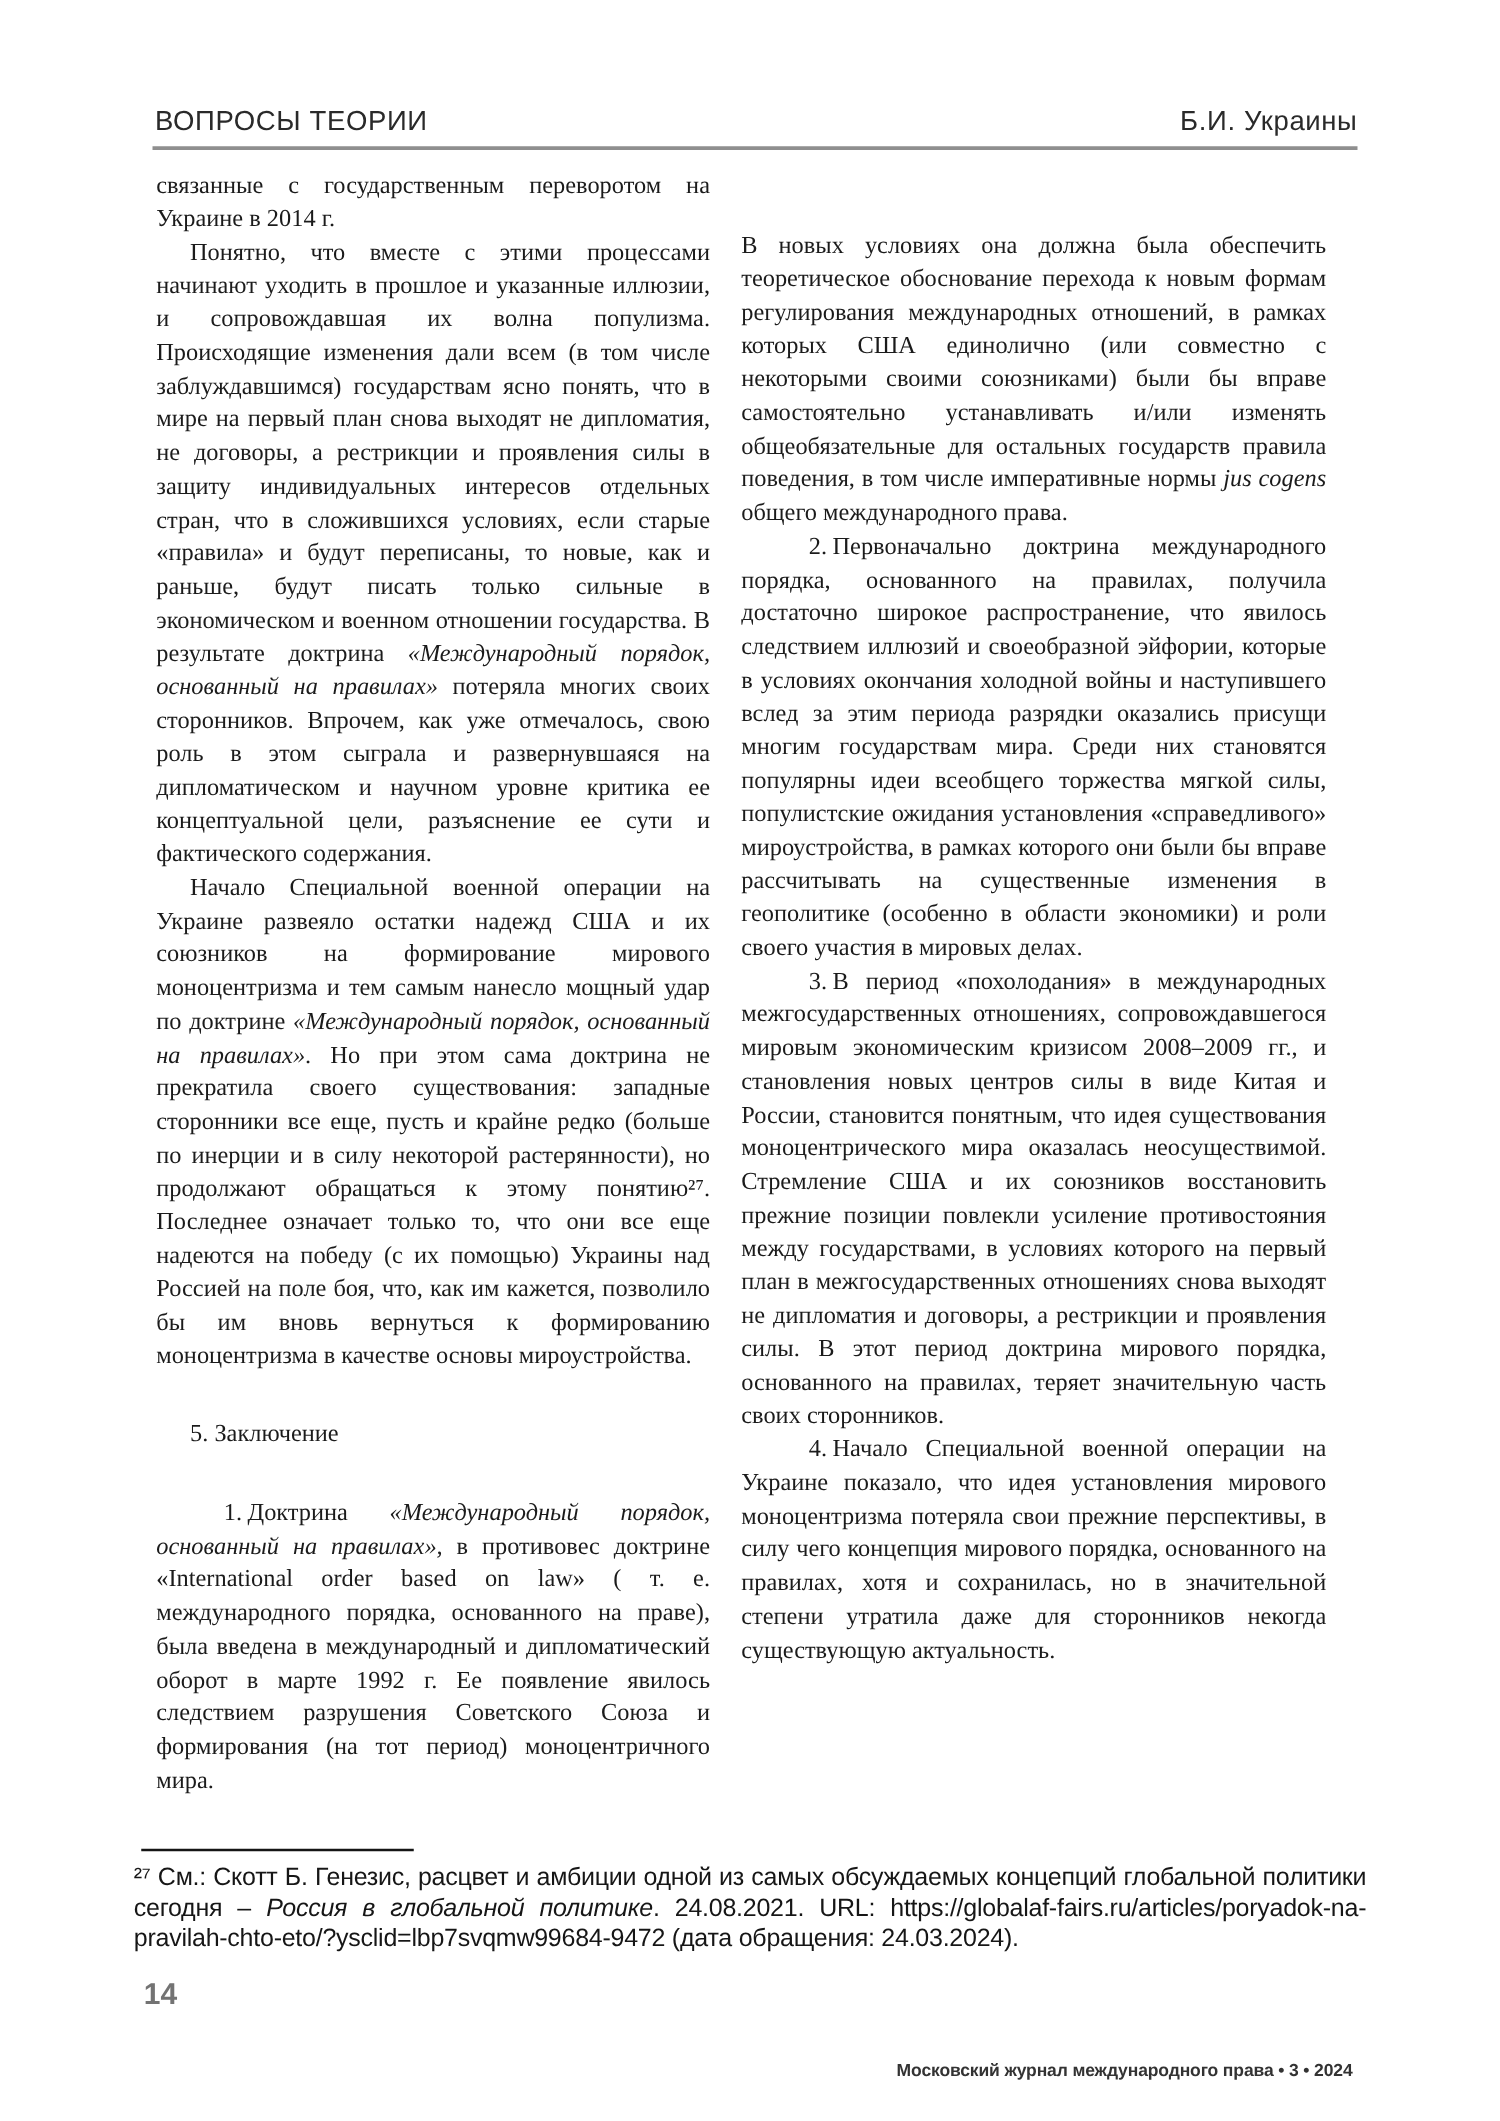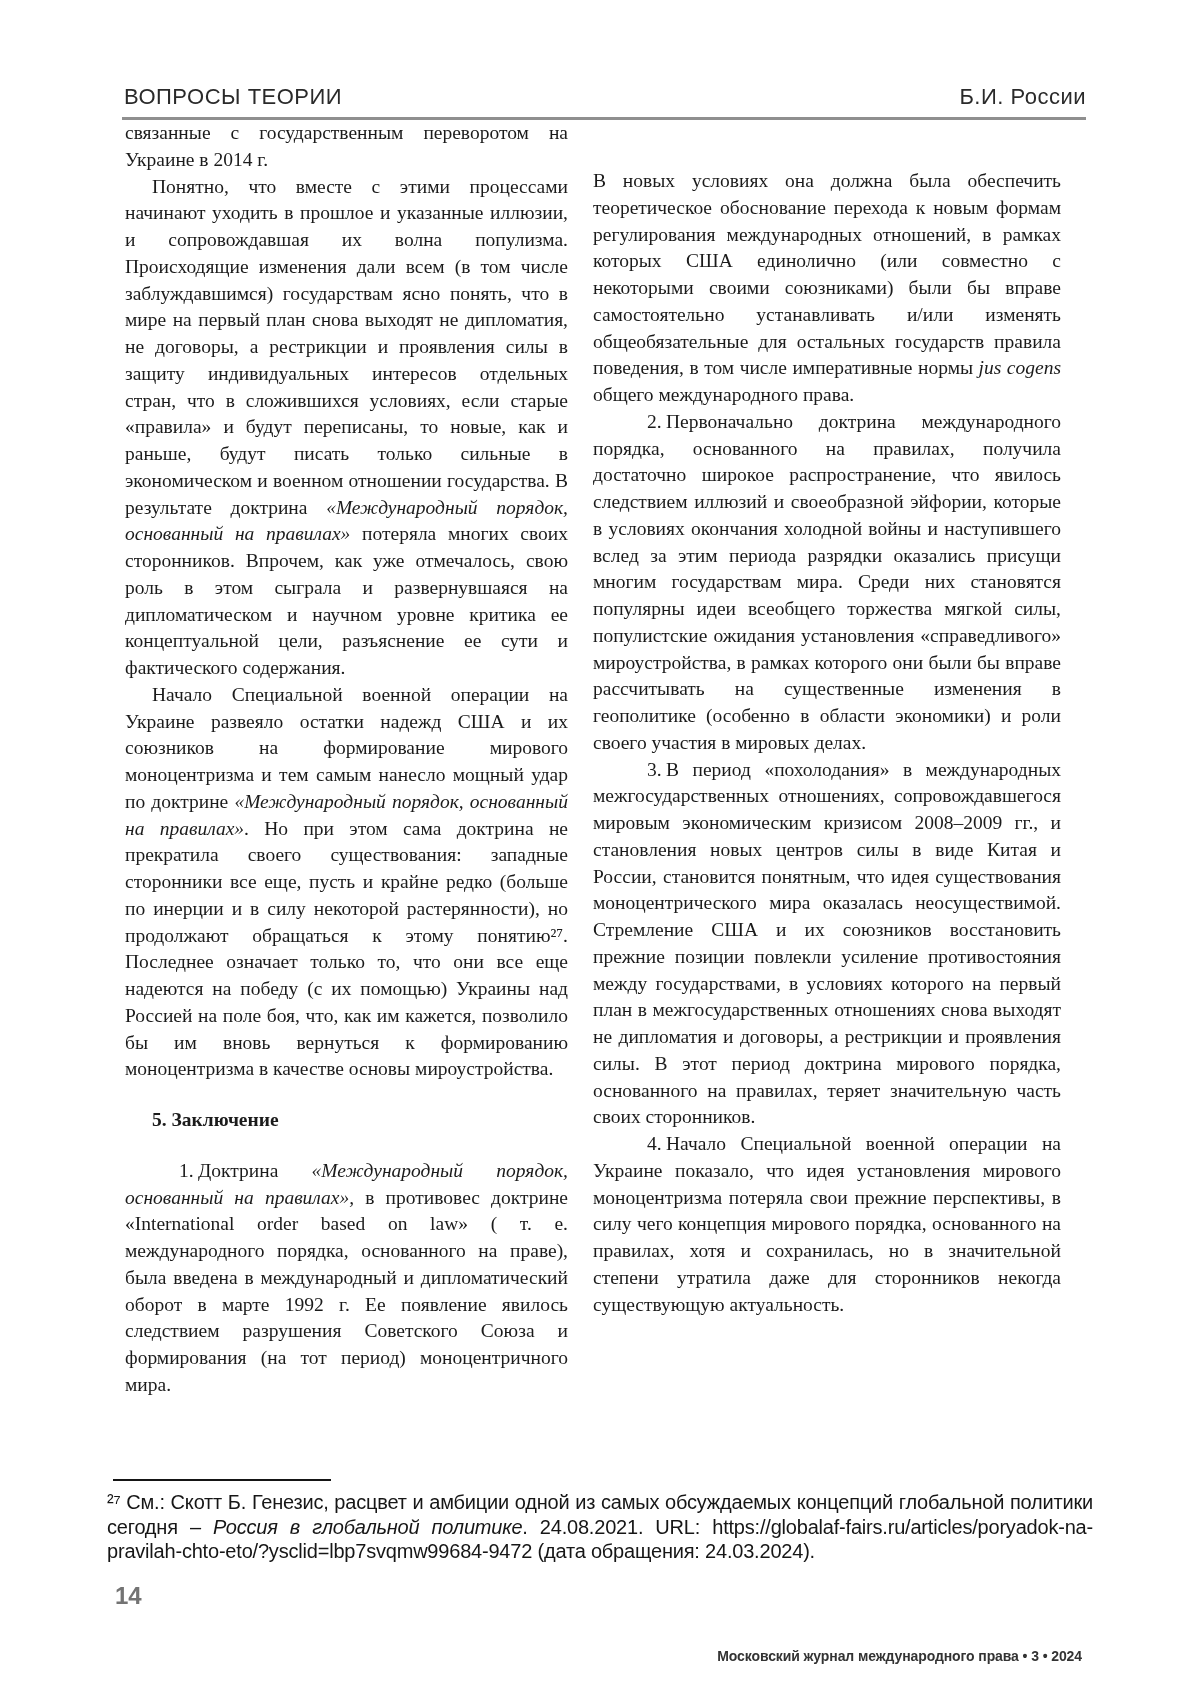--- a/index.html
+++ b/index.html
@@ -18,29 +18,29 @@
     display:flex;justify-content:space-between;align-items:baseline;
     font-family:"Liberation Sans", sans-serif;
     font-size:22px;letter-spacing:.5px;color:#2a2a2a;
   }
   .head-rule{
     position:absolute;left:122px;right:114px;top:117px;
     height:3px;background:#8f8f8f;
   }
   
   .columns{
-    position:absolute;left:125px;top:120px;width:936px;
+    position:absolute;left:125px;top:136px;width:936px;
     display:flex;gap:25px;
   }
   .col{font-size:19.5px;line-height:26.75px;text-align:justify;}
   .col-left{width:443px;}
   .col-right{width:468px;margin-top:48px;}
   .col p{margin:0;text-indent:27px;}
   .col p.cont{text-indent:0;}
-  .col p.heading{font-weight:bold;margin:24px 0;}
+  .col p.heading{font-weight:normal;margin:36px 0;}
   .num{display:inline-block;width:46px;font-style:normal;}
   
   .fn-rule{
     position:absolute;left:113px;top:1479px;width:218px;height:2px;background:#151515;
   }
   .footnote{
     position:absolute;left:107px;width:986px;top:1490px;
     font-family:"Liberation Sans", sans-serif;
     font-size:20px;line-height:24.5px;letter-spacing:-.2px;
     text-align:justify;color:#161616;margin:0;
@@ -58,21 +58,21 @@
   }
   i{font-style:italic;}
 </style>
 </head>
 <body>
 
 <div class="page">
 
   <div class="runhead">
     <span>ВОПРОСЫ ТЕОРИИ</span>
-    <span>Б.И. России</span>
+    <span>Б.И. Украины</span>
   </div>
   <div class="head-rule"></div>
 
   <div class="columns">
 
     <div class="col col-left">
       <p class="cont">связанные с государственным переворотом на Украине в 2014 г.</p>
       <p>Понятно, что вместе с этими процессами начинают уходить в прошлое и указанные иллюзии, и сопровождавшая их волна популизма. Происходящие изменения дали всем (в том числе заблуждавшимся) государствам ясно понять, что в мире на первый план снова выходят не дипломатия, не договоры, а рестрикции и проявления силы в защиту индивидуальных интересов отдельных стран, что в сложившихся условиях, если старые «правила» и будут переписаны, то новые, как и раньше, будут писать только сильные в экономическом и военном отношении государства. В результате доктрина <i>«Международный порядок, основанный на правилах»</i> потеряла многих своих сторонников. Впрочем, как уже отмечалось, свою роль в этом сыграла и развернувшаяся на дипломатическом и научном уровне критика ее концептуальной цели, разъяснение ее сути и фактического содержания.</p>
       <p>Начало Специальной военной операции на Украине развеяло остатки надежд США и их союзников на формирование мирового моноцентризма и тем самым нанесло мощный удар по доктрине <i>«Международный порядок, основанный на правилах»</i>. Но при этом сама доктрина не прекратила своего существования: западные сторонники все еще, пусть и крайне редко (больше по инерции и в силу некоторой растерянности), но продолжают обращаться к этому понятию²⁷. Последнее означает только то, что они все еще надеются на победу (с их помощью) Украины над Россией на поле боя, что, как им кажется, позволило бы им вновь вернуться к формированию моноцентризма в качестве основы мироустройства.</p>
       <p class="heading">5. Заключение</p>

